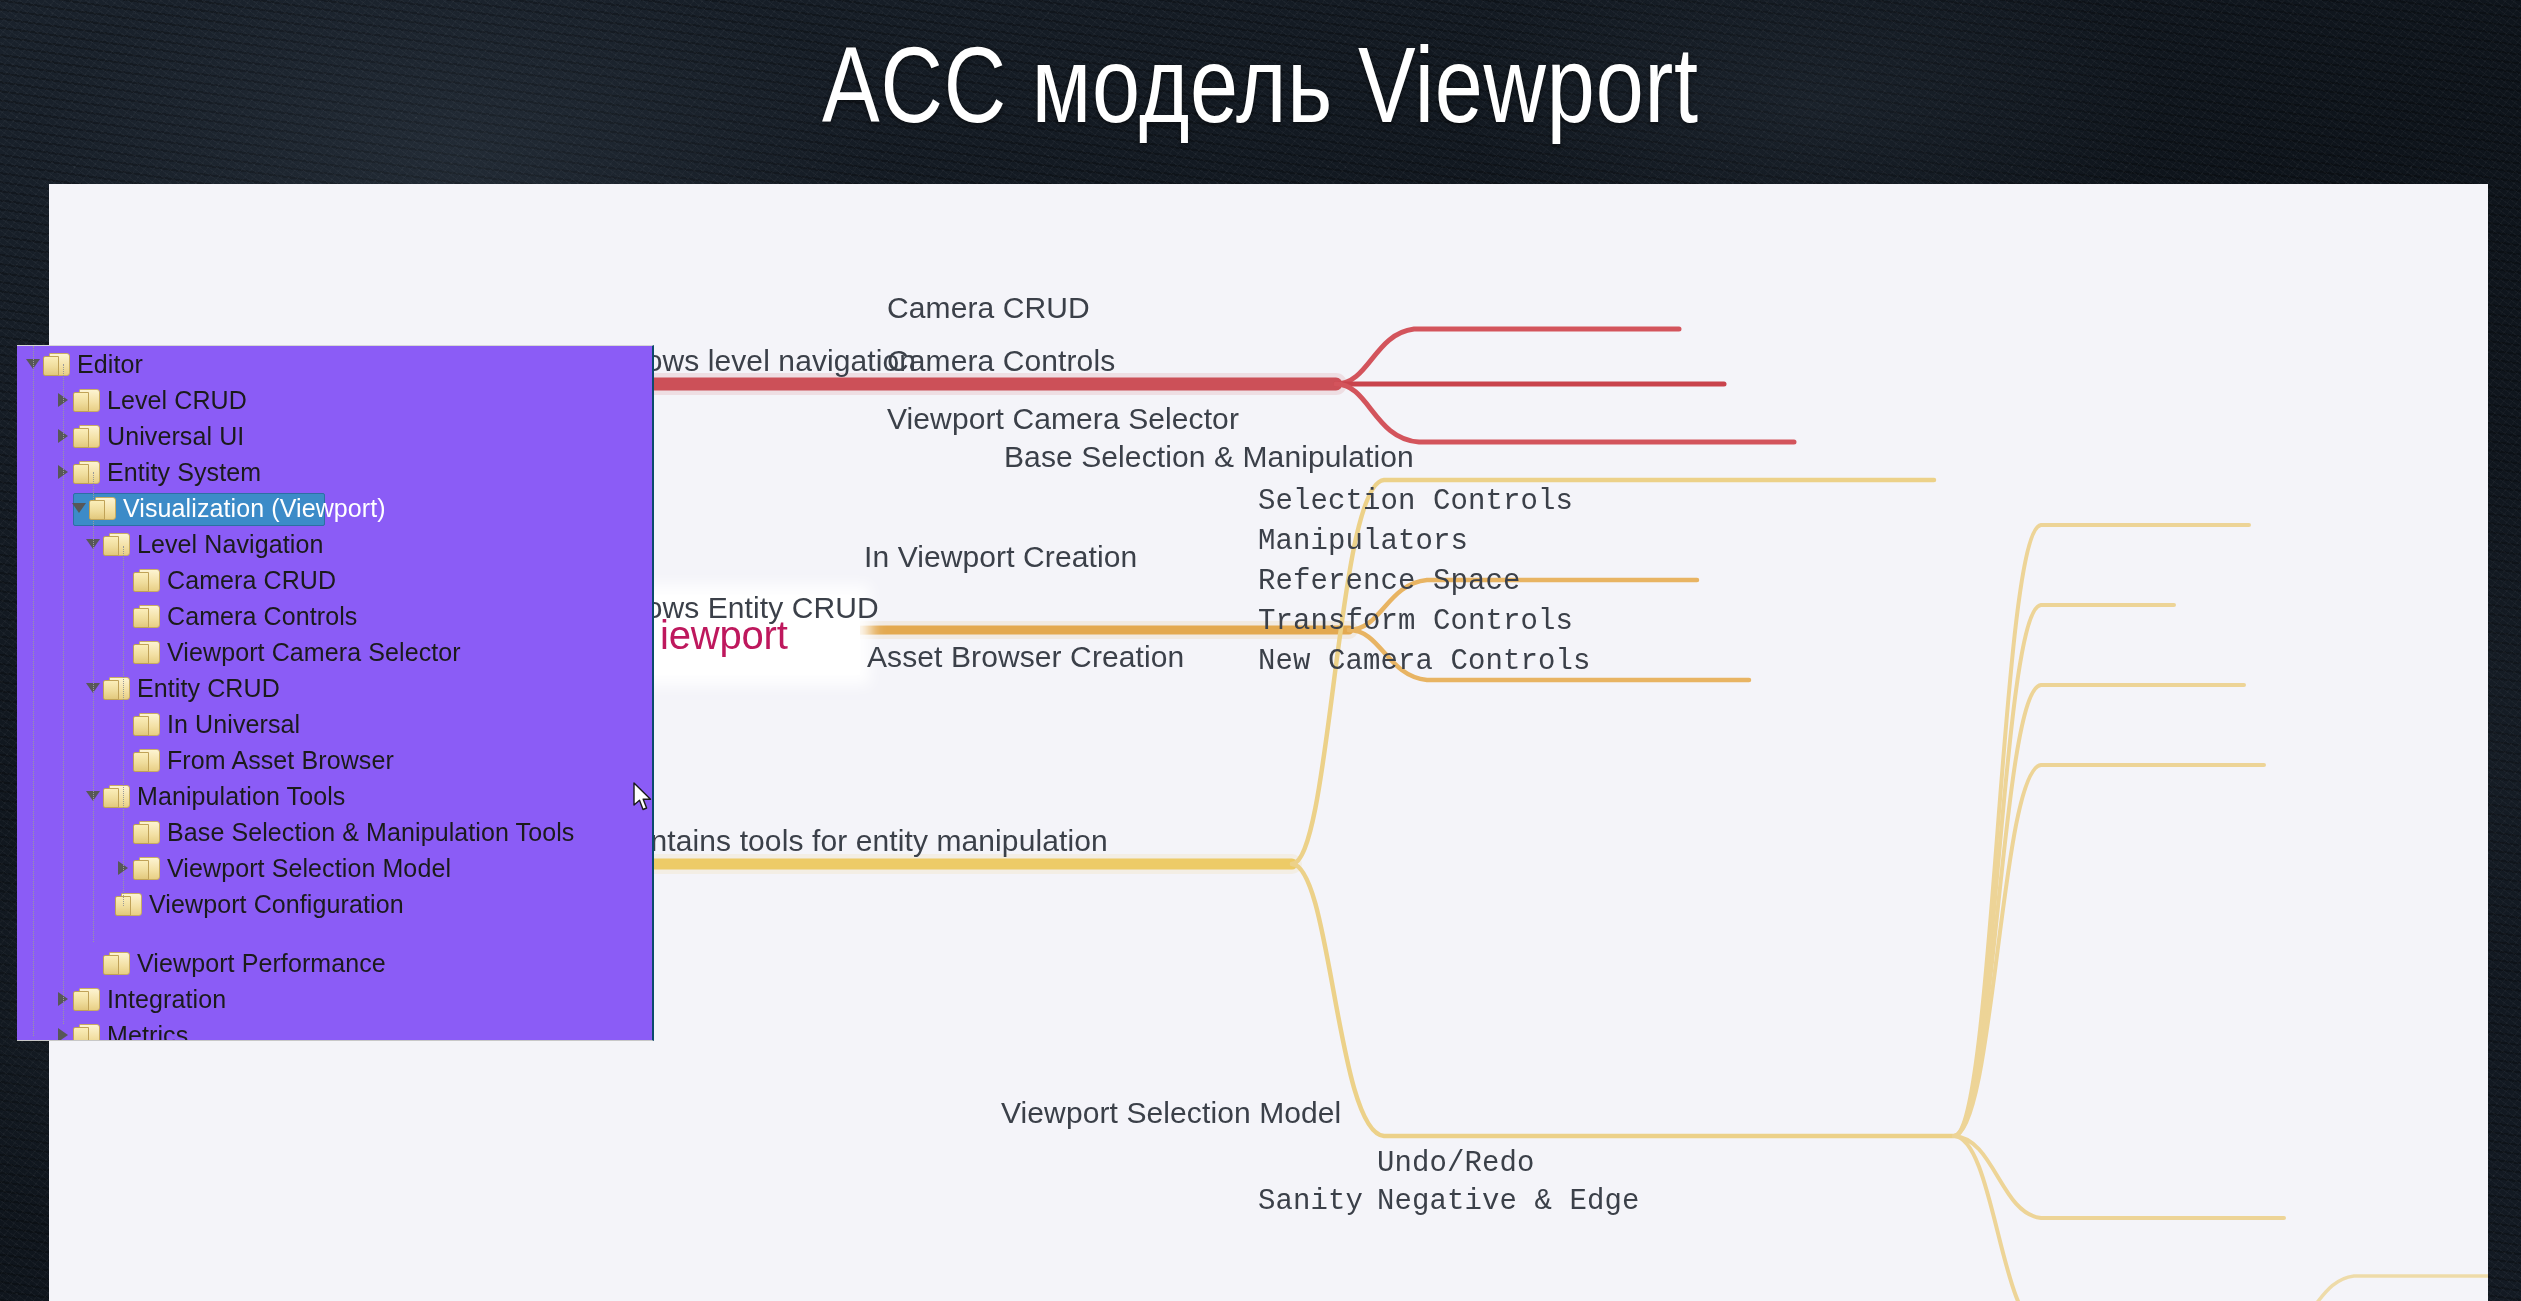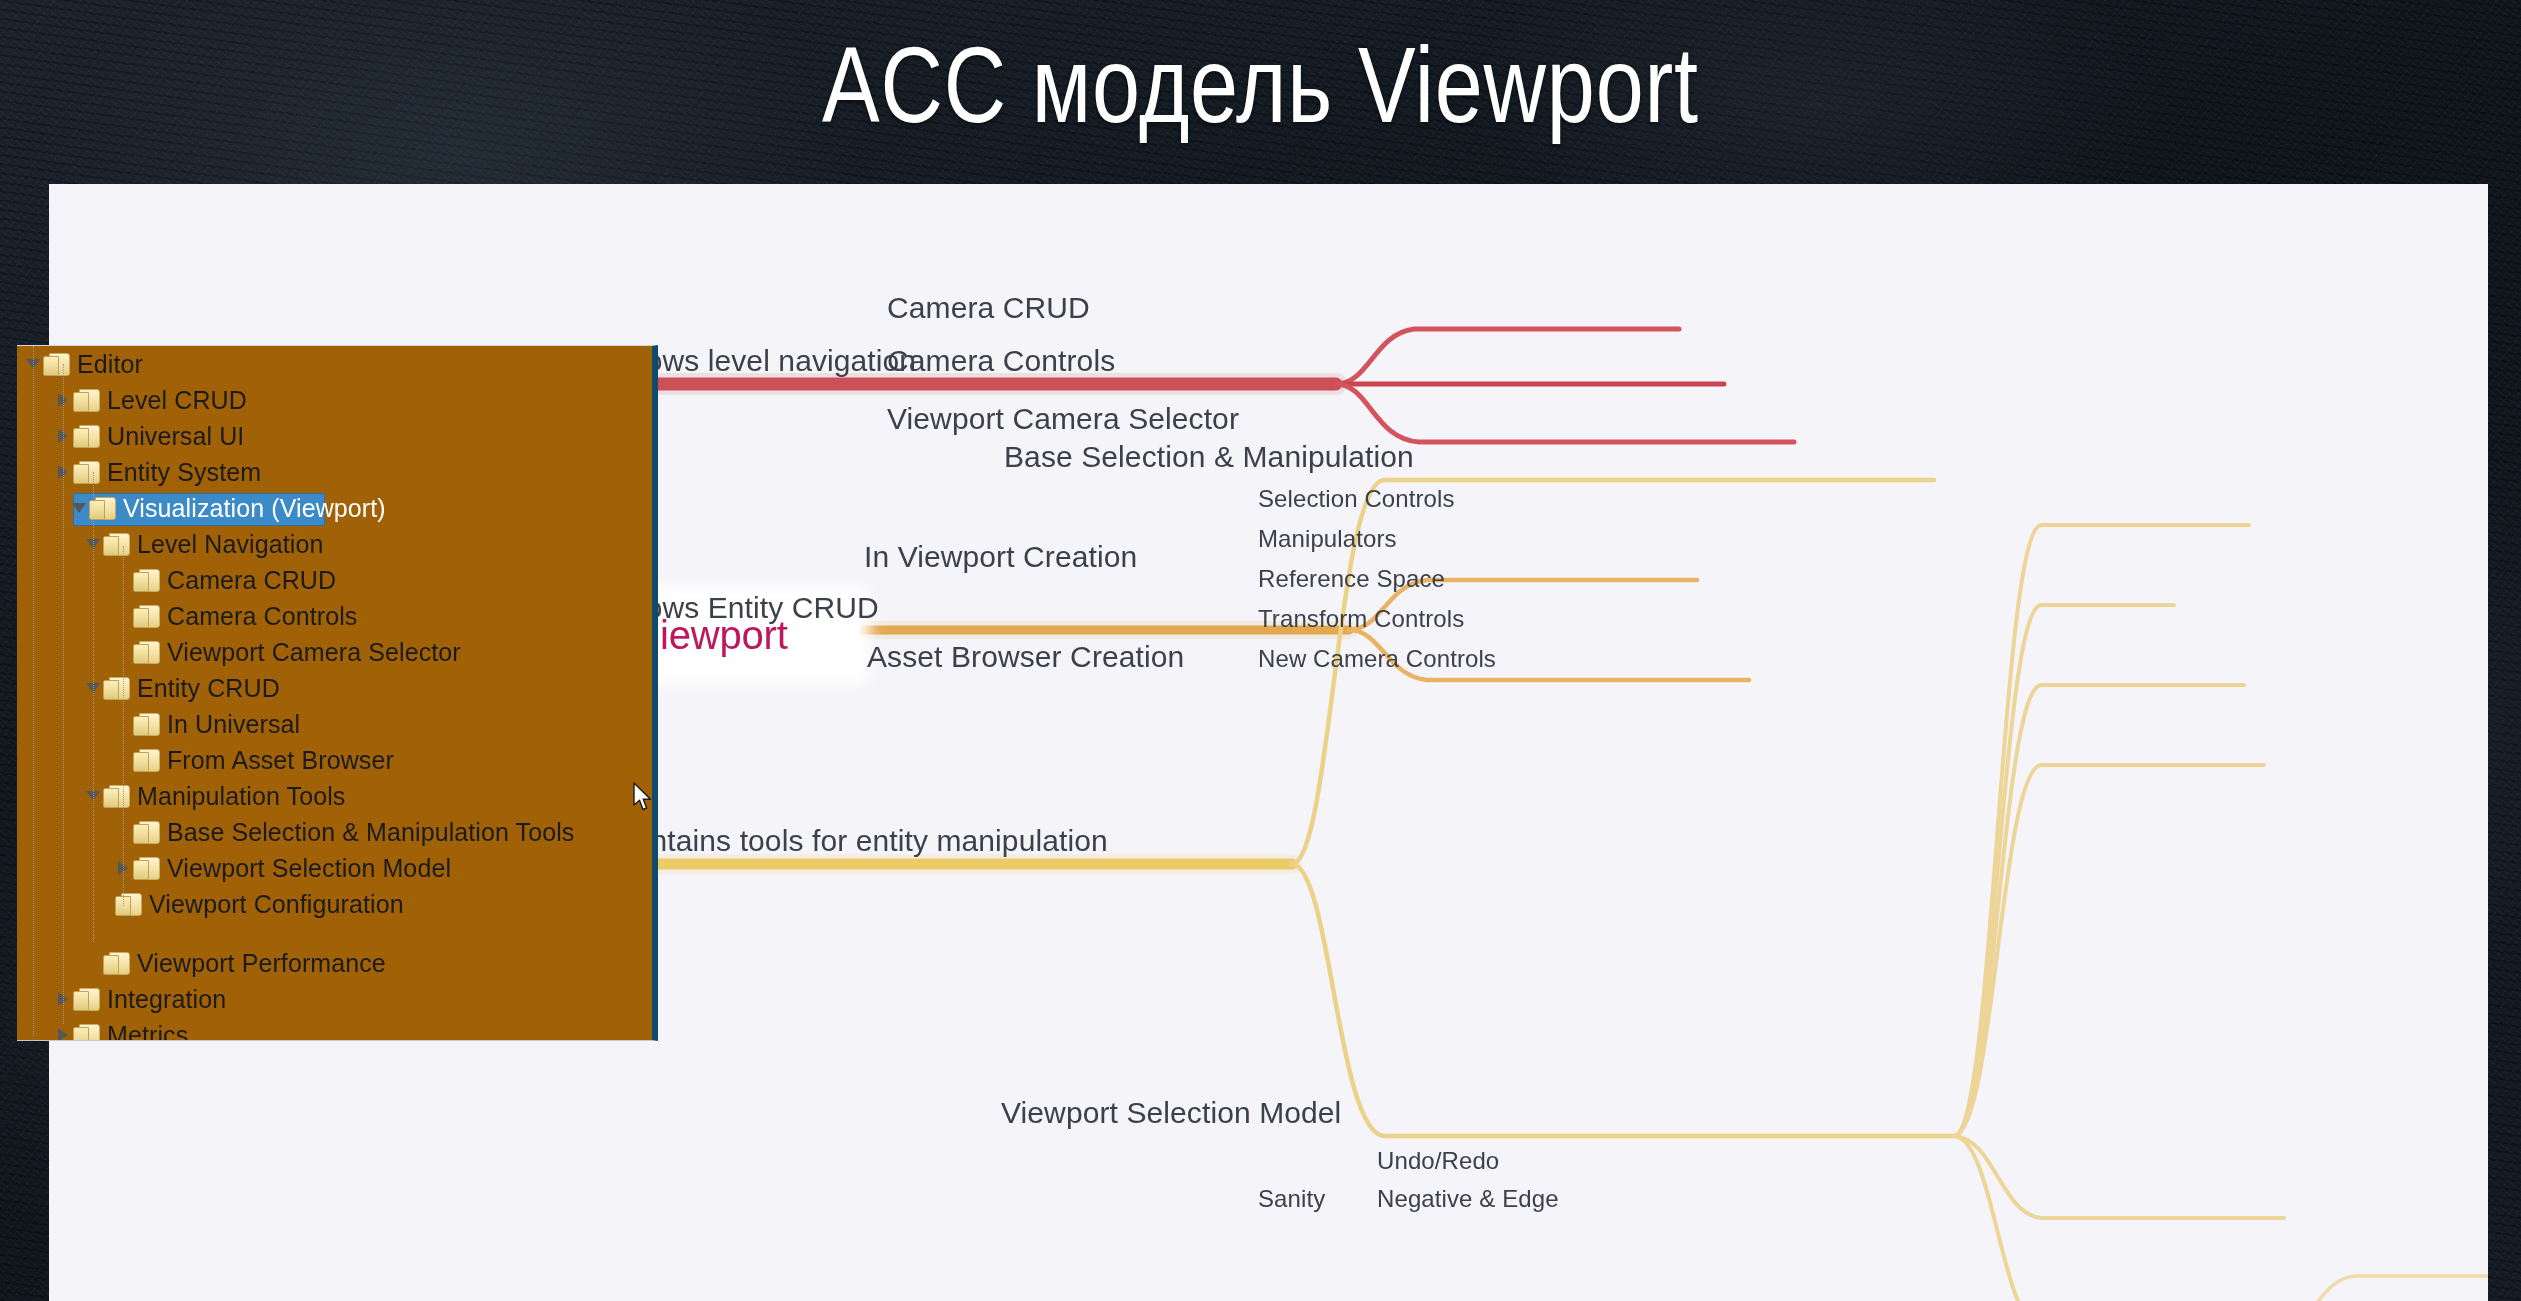--- a/index.html
+++ b/index.html
@@ -76,21 +76,21 @@
 
   .mm-label {
     position: absolute;
     color: #3b4049;
     font-family: "Liberation Sans Narrow", "Liberation Sans", sans-serif;
     font-size: 30px;
     font-weight: 400;
     white-space: nowrap;
     letter-spacing: .1px;
   }
-  .mm-label.small { font-size: 24px; }
+  .mm-label.small { font-size: 29px; font-family: Liberation Mono, monospace; }
 
   
   #root-node {
     position: absolute;
     left: 601px;   
     top: 411px;
     width: 210px;
     height: 80px;
     background: #ffffff;
     box-shadow: 0 0 14px 10px rgba(255,255,255,0.95);
@@ -106,23 +106,23 @@
     letter-spacing: -.2px;
   }
 
   
   #tree-panel {
     position: absolute;
     left: 17px;
     top: 345px;
     width: 635px;
     height: 694px;
-    background: #a16207;
+    background: #8b5cf6;
     border-top: 1px solid #d6d6d6;
-    border-right: 6px solid #0c4a6e;
+    border-right: 2px solid #0c4a6e;
     border-bottom: 1px solid #c8c8c8;
     overflow: hidden;
     font-family: "Liberation Sans Narrow", "Liberation Sans", sans-serif;
   }
   .tree-row {
     position: relative;
     height: 36px;
     display: flex;
     align-items: center;
     box-sizing: border-box;

